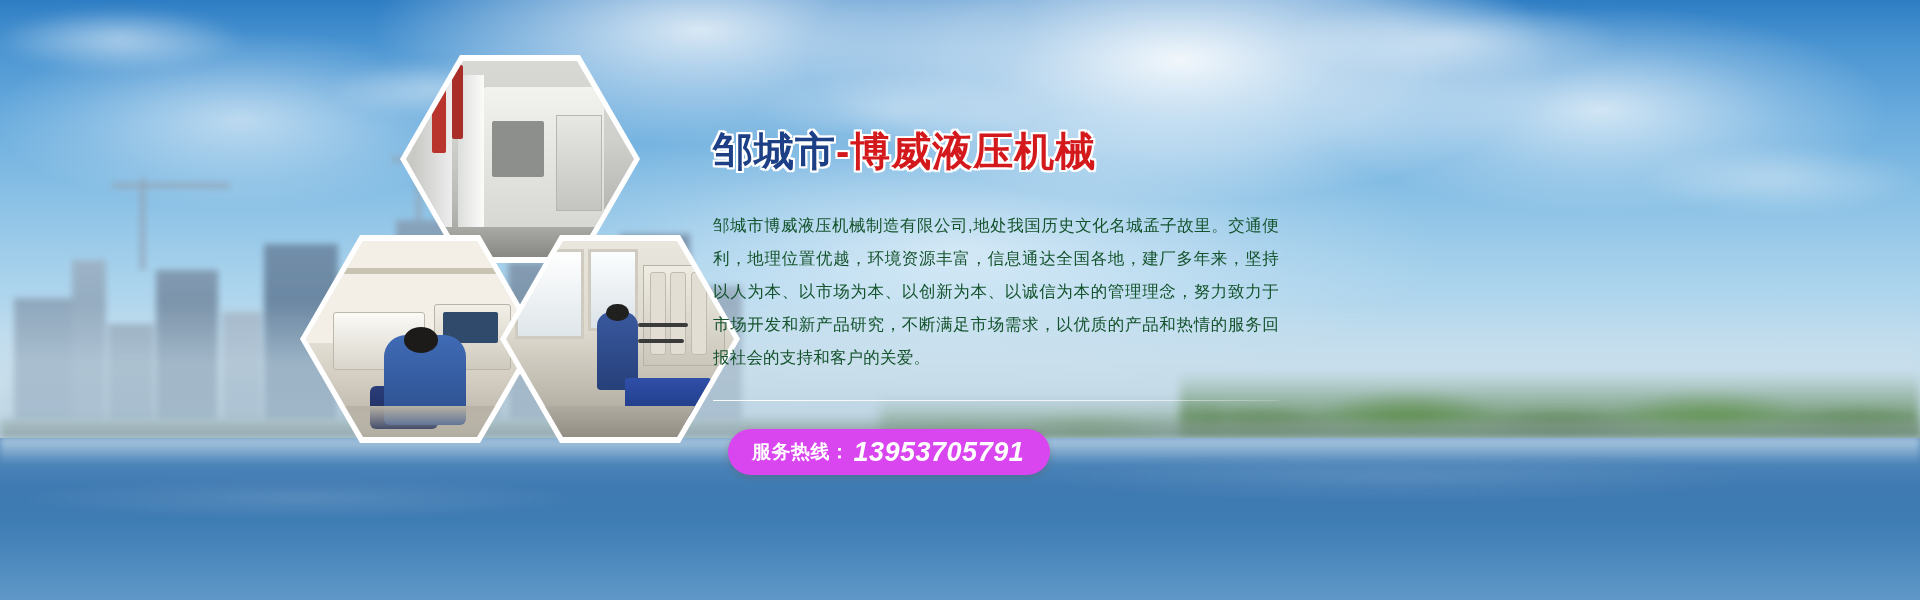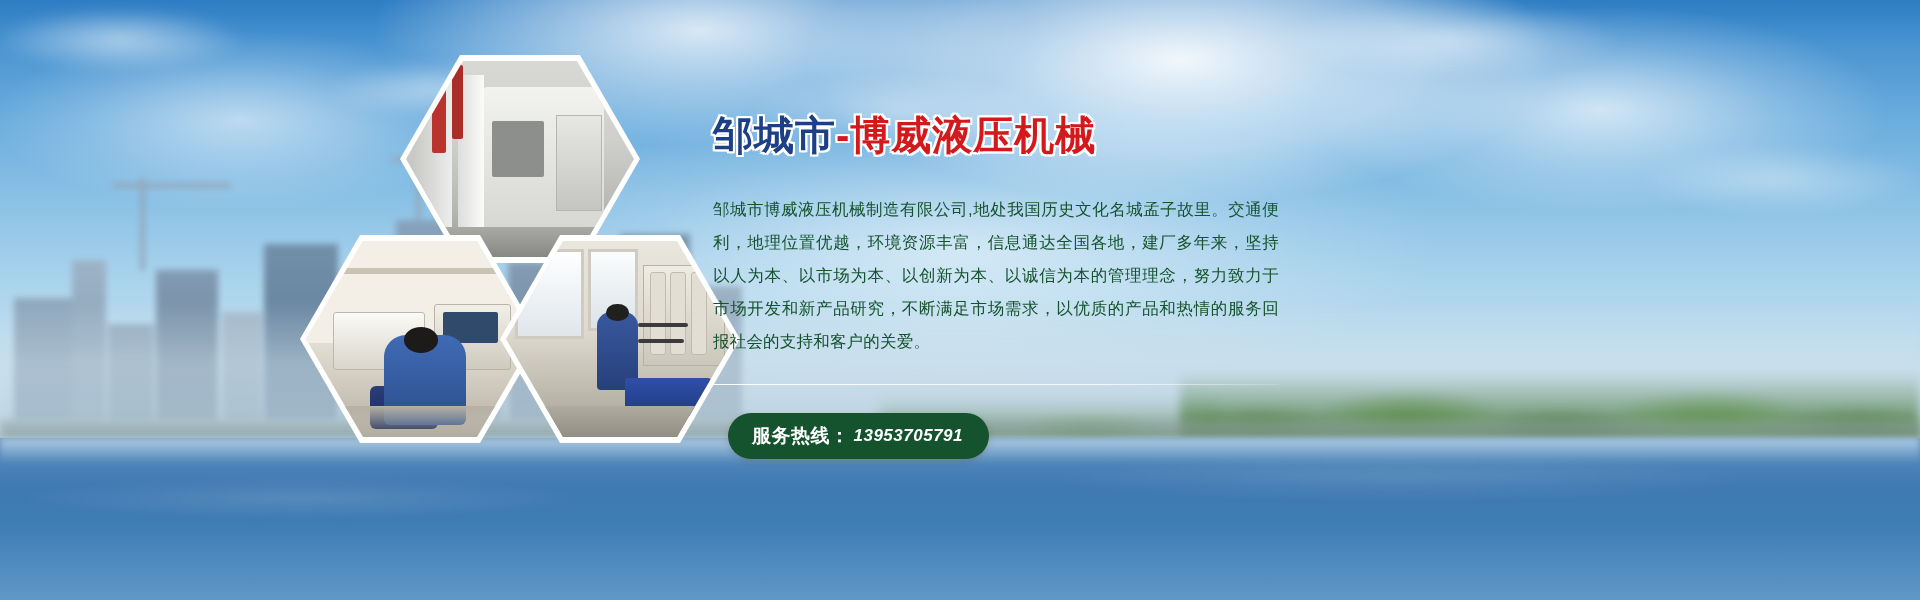--- a/index.html
+++ b/index.html
@@ -239,21 +239,21 @@
   .pt-cartleg.l1{ left:54%; top:86%; }
   .pt-cartleg.l2{ left:86%; top:86%; }
   .pt-hose { position:absolute; left:58%; top:42%; width:22%; height:4px; background:#3b3b3b; border-radius:2px; }
   .pt-hose2{ position:absolute; left:58%; top:50%; width:20%; height:4px; background:#3b3b3b; border-radius:2px; }
   .pt-floor{ position:absolute; left:0; bottom:0; width:100%; height:16%;
              background:linear-gradient(to bottom,#b0aba0,#928e83); }
 
   
   .content {
     position:absolute;
-    left:713px; top:112px;
+    left:713px; top:128px;
     width:580px;
   }
   .headline {
     font-size:40px;
     font-weight:bold;
     letter-spacing:1px;
     line-height:1.18;
     white-space:nowrap;
     margin-bottom:34px;
   }
@@ -291,34 +291,34 @@
     background:linear-gradient(to right, rgba(255,255,255,0.95), rgba(255,255,255,0.75) 70%, rgba(255,255,255,0.15));
   }
 
   .hotline {
     margin-top:28px;
     margin-left:15px;
     display:inline-flex;
     align-items:center;
     height:46px;
     padding:0 26px 0 24px;
-    background:#14532d;
+    background:#d946ef;
     border-radius:23px;
     box-shadow:0 2px 6px rgba(120,70,10,0.22);
     white-space:nowrap;
   }
   .hotline-label {
     color:#ffffff;
     font-size:19px;
     font-weight:bold;
     letter-spacing:0.5px;
   }
   .hotline-number {
     color:#ffffff;
-    font-size:17px;
+    font-size:27px;
     font-weight:bold;
     font-style:italic;
     letter-spacing:0.5px;
     margin-left:4px;
   }
 </style>
 </head>
 <body>
 
 <div class="banner">

